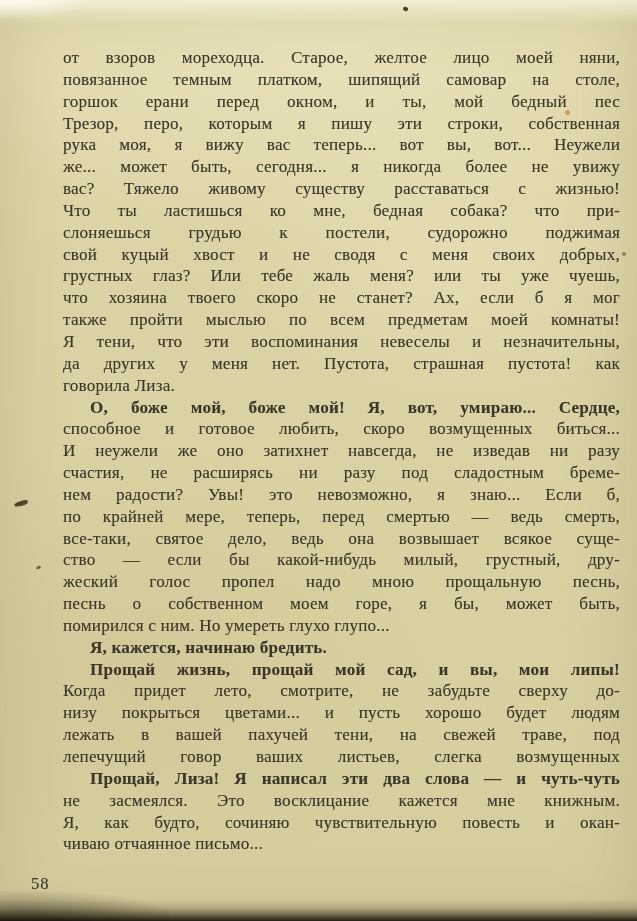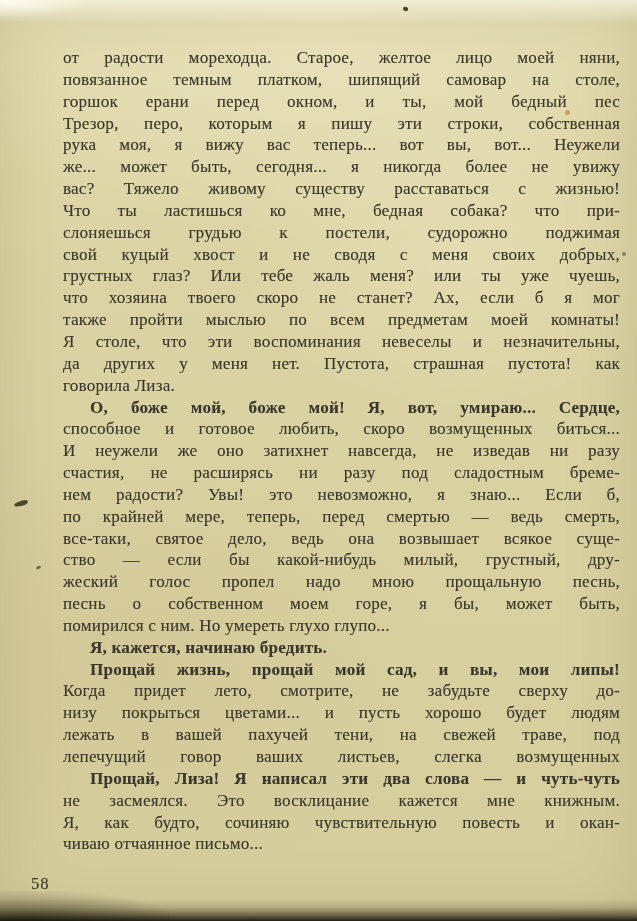--- a/index.html
+++ b/index.html
@@ -89,34 +89,34 @@
   <div class="top-left-sliver"></div>
 
   <div class="speck speck-top-dot"></div>
   <div class="speck speck-orange"></div>
   <div class="speck speck-right-dot"></div>
   <div class="speck speck-left-big"></div>
   <div class="speck speck-left-small"></div>
 
   <div class="text-block">
       <div class="par">
-        <div class="line">от радости мореходца. Старое, желтое лицо моей няни,</div>
+        <div class="line">от взоров мореходца. Старое, желтое лицо моей няни,</div>
         <div class="line">повязанное темным платком, шипящий самовар на столе,</div>
         <div class="line">горшок ерани перед окном, и ты, мой бедный пес</div>
         <div class="line">Трезор, перо, которым я пишу эти строки, собственная</div>
         <div class="line">рука моя, я вижу вас теперь... вот вы, вот... Неужели</div>
         <div class="line">же... может быть, сегодня... я никогда более не увижу</div>
         <div class="line">вас? Тяжело живому существу расставаться с жизнью!</div>
         <div class="line">Что ты ластишься ко мне, бедная собака? что при-</div>
         <div class="line">слоняешься грудью к постели, судорожно поджимая</div>
         <div class="line">свой куцый хвост и не сводя с меня своих добрых,</div>
         <div class="line">грустных глаз? Или тебе жаль меня? или ты уже чуешь,</div>
         <div class="line">что хозяина твоего скоро не станет? Ах, если б я мог</div>
         <div class="line">также пройти мыслью по всем предметам моей комнаты!</div>
-        <div class="line">Я столе, что эти воспоминания невеселы и незначительны,</div>
+        <div class="line">Я тени, что эти воспоминания невеселы и незначительны,</div>
         <div class="line">да других у меня нет. Пустота, страшная пустота! как</div>
         <div class="line end">говорила Лиза.</div>
       </div>
       <div class="par ind">
         <div class="line">О, боже мой, боже мой! Я, вот, умираю... Сердце,</div>
         <div class="line">способное и готовое любить, скоро возмущенных биться...</div>
         <div class="line">И неужели же оно затихнет навсегда, не изведав ни разу</div>
         <div class="line">счастия, не расширясь ни разу под сладостным бреме-</div>
         <div class="line">нем радости? Увы! это невозможно, я знаю... Если б,</div>
         <div class="line">по крайней мере, теперь, перед смертью — ведь смерть,</div>

